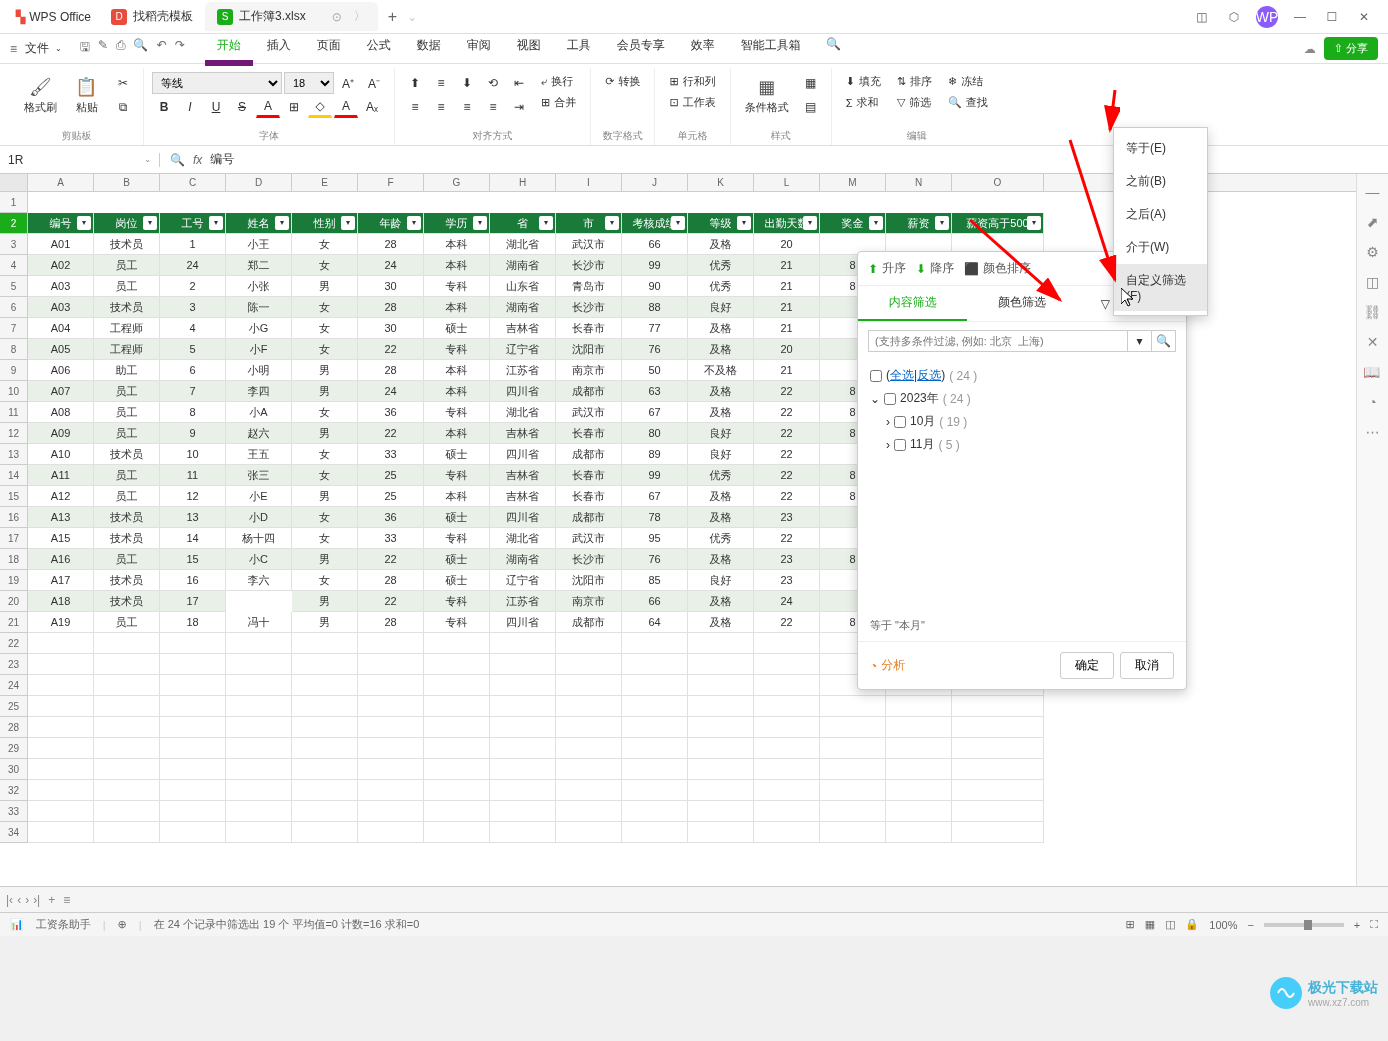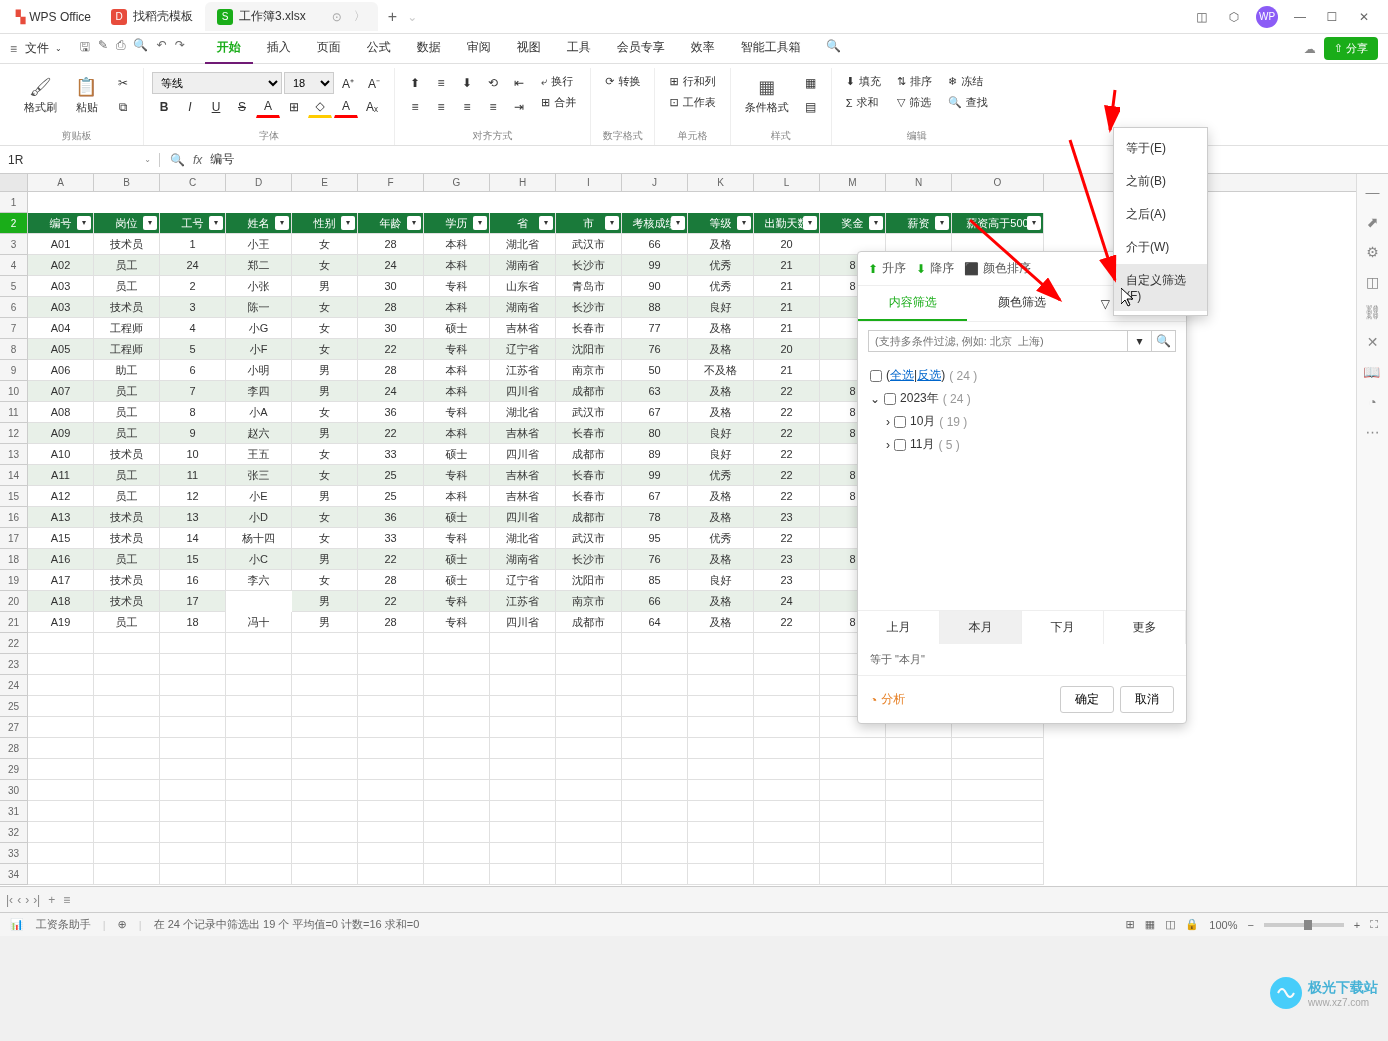--- a/index.html
+++ b/index.html
@@ -7,30 +7,30 @@
 
 
 .titlebar { height: 34px; background: #fff; display: flex; align-items: center; padding: 0 8px; border-bottom: 1px solid #e0e0e0; }
 .titlebar .app-logo { display: flex; align-items: center; gap: 4px; padding: 0 8px; }
 .titlebar .tab { display: flex; align-items: center; gap: 6px; padding: 6px 12px; border-radius: 6px 6px 0 0; cursor: pointer; }
 .titlebar .tab.active { background: #f5f5f5; }
 .titlebar .tab .icon { width: 16px; height: 16px; display: inline-flex; align-items: center; justify-content: center; }
 .titlebar .add-tab { padding: 0 10px; font-size: 16px; color: #666; }
 .titlebar .spacer { flex: 1; }
 .titlebar .win-btn { width: 32px; height: 28px; display: inline-flex; align-items: center; justify-content: center; color: #666; }
-.titlebar .avatar { width: 22px; height: 22px; border-radius: 50%; background: #8b5cf6; color: #fff; display: inline-flex; align-items: center; justify-content: center; font-size: 10px; margin: 0 6px; }
+.titlebar .avatar { width: 22px; height: 22px; border-radius: 50%; background: #8b5cf6; color: #fff; display: inline-flex; align-items: center; justify-content: center; font-size: 14px; margin: 0 6px; }
 
 
 .menubar { height: 30px; background: #fff; display: flex; align-items: center; padding: 0 10px; border-bottom: 1px solid #e0e0e0; }
 .menubar .file-menu { display: flex; align-items: center; gap: 4px; padding: 4px 8px; }
 .menubar .qat { display: flex; gap: 8px; padding: 0 10px; color: #666; }
 .menubar .qat span { cursor: pointer; }
 .menubar .tabs { display: flex; gap: 2px; margin-left: 10px; }
 .menubar .tab { padding: 6px 12px; cursor: pointer; }
-.menubar .tab.active { color: #1aad19; border-bottom: 2px solid #701a75; font-weight: bold; }
+.menubar .tab.active { color: #1aad19; border-bottom: 6px solid #701a75; font-weight: normal; }
 .menubar .right { margin-left: auto; display: flex; align-items: center; gap: 8px; }
 .menubar .share-btn { background: #1aad19; color: #fff; padding: 4px 10px; border-radius: 4px; font-size: 11px; }
 
 
 .ribbon { height: 82px; background: #fff; display: flex; border-bottom: 1px solid #e0e0e0; padding: 4px 10px 0; }
 .ribbon-group { display: flex; flex-direction: column; align-items: center; padding: 0 8px; border-right: 1px solid #eee; }
 .ribbon-group:last-child { border-right: none; }
 .ribbon-group .controls { display: flex; gap: 4px; flex: 1; align-items: flex-start; padding-top: 4px; }
 .ribbon-group .label { font-size: 10px; color: #888; padding: 2px 0; }
 .rb-btn { display: flex; flex-direction: column; align-items: center; padding: 4px 6px; cursor: pointer; min-width: 40px; }
@@ -769,38 +769,20 @@
           <div class="cell" style="width: 66px;"></div>
           <div class="cell" style="width: 66px;"></div>
           <div class="cell" style="width: 66px;"></div>
           <div class="cell" style="width: 66px;"></div>
           <div class="cell" style="width: 66px;"></div>
           <div class="cell" style="width: 66px;"></div>
           <div class="cell" style="width: 66px;"></div>
           <div class="cell" style="width: 92px;"></div>
         </div>
         <div class="grid-row data-row empty">
-          <div class="row-h">27</div>
-          <div class="cell" style="width: 66px;"></div>
-          <div class="cell" style="width: 66px;"></div>
-          <div class="cell" style="width: 66px;"></div>
-          <div class="cell" style="width: 66px;"></div>
-          <div class="cell" style="width: 66px;"></div>
-          <div class="cell" style="width: 66px;"></div>
-          <div class="cell" style="width: 66px;"></div>
-          <div class="cell" style="width: 66px;"></div>
-          <div class="cell" style="width: 66px;"></div>
-          <div class="cell" style="width: 66px;"></div>
-          <div class="cell" style="width: 66px;"></div>
-          <div class="cell" style="width: 66px;"></div>
-          <div class="cell" style="width: 66px;"></div>
-          <div class="cell" style="width: 66px;"></div>
-          <div class="cell" style="width: 92px;"></div>
-        </div>
-        <div class="grid-row data-row empty">
           <div class="row-h">28</div>
           <div class="cell" style="width: 66px;"></div>
           <div class="cell" style="width: 66px;"></div>
           <div class="cell" style="width: 66px;"></div>
           <div class="cell" style="width: 66px;"></div>
           <div class="cell" style="width: 66px;"></div>
           <div class="cell" style="width: 66px;"></div>
           <div class="cell" style="width: 66px;"></div>
           <div class="cell" style="width: 66px;"></div>
           <div class="cell" style="width: 66px;"></div>
@@ -824,38 +806,20 @@
           <div class="cell" style="width: 66px;"></div>
           <div class="cell" style="width: 66px;"></div>
           <div class="cell" style="width: 66px;"></div>
           <div class="cell" style="width: 66px;"></div>
           <div class="cell" style="width: 66px;"></div>
           <div class="cell" style="width: 66px;"></div>
           <div class="cell" style="width: 92px;"></div>
         </div>
         <div class="grid-row data-row empty">
           <div class="row-h">30</div>
-          <div class="cell" style="width: 66px;"></div>
-          <div class="cell" style="width: 66px;"></div>
-          <div class="cell" style="width: 66px;"></div>
-          <div class="cell" style="width: 66px;"></div>
-          <div class="cell" style="width: 66px;"></div>
-          <div class="cell" style="width: 66px;"></div>
-          <div class="cell" style="width: 66px;"></div>
-          <div class="cell" style="width: 66px;"></div>
-          <div class="cell" style="width: 66px;"></div>
-          <div class="cell" style="width: 66px;"></div>
-          <div class="cell" style="width: 66px;"></div>
-          <div class="cell" style="width: 66px;"></div>
-          <div class="cell" style="width: 66px;"></div>
-          <div class="cell" style="width: 66px;"></div>
-          <div class="cell" style="width: 92px;"></div>
-        </div>
-        <div class="grid-row data-row empty">
-          <div class="row-h">31</div>
           <div class="cell" style="width: 66px;"></div>
           <div class="cell" style="width: 66px;"></div>
           <div class="cell" style="width: 66px;"></div>
           <div class="cell" style="width: 66px;"></div>
           <div class="cell" style="width: 66px;"></div>
           <div class="cell" style="width: 66px;"></div>
           <div class="cell" style="width: 66px;"></div>
           <div class="cell" style="width: 66px;"></div>
           <div class="cell" style="width: 66px;"></div>
           <div class="cell" style="width: 66px;"></div>
@@ -1013,26 +977,20 @@
       <input type="checkbox" style="">
       <span>10月</span>
       <span class="cnt">( 19 )</span>
     </div>
     <div class="node lvl2">
       <span>›</span>
       <input type="checkbox" style="">
       <span>11月</span>
       <span class="cnt">( 5 )</span>
     </div>
-  </div>
-  <div class="fp-quick">
-    <div class="qb">上月</div>
-    <div class="qb active">本月</div>
-    <div class="qb">下月</div>
-    <div class="qb">更多</div>
   </div>
   <div class="fp-eq">等于 "本月"</div>
   <div class="fp-foot">
     <span class="analyze">
         <span>◔</span>
         <span>分析</span>
       </span>
     <div class="btns">
       <button>确定</button>
       <button>取消</button>

